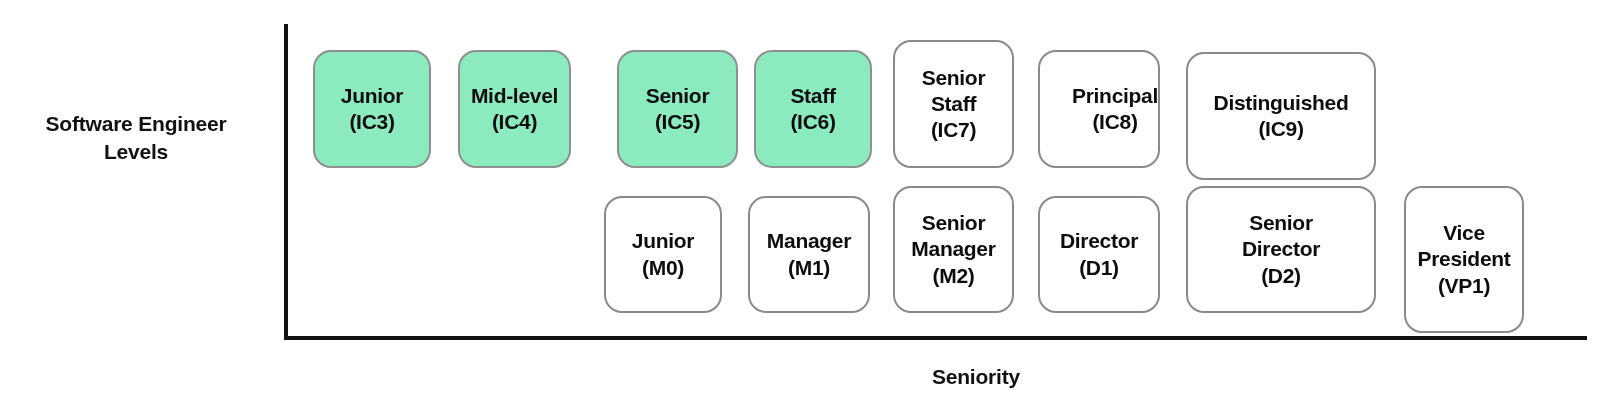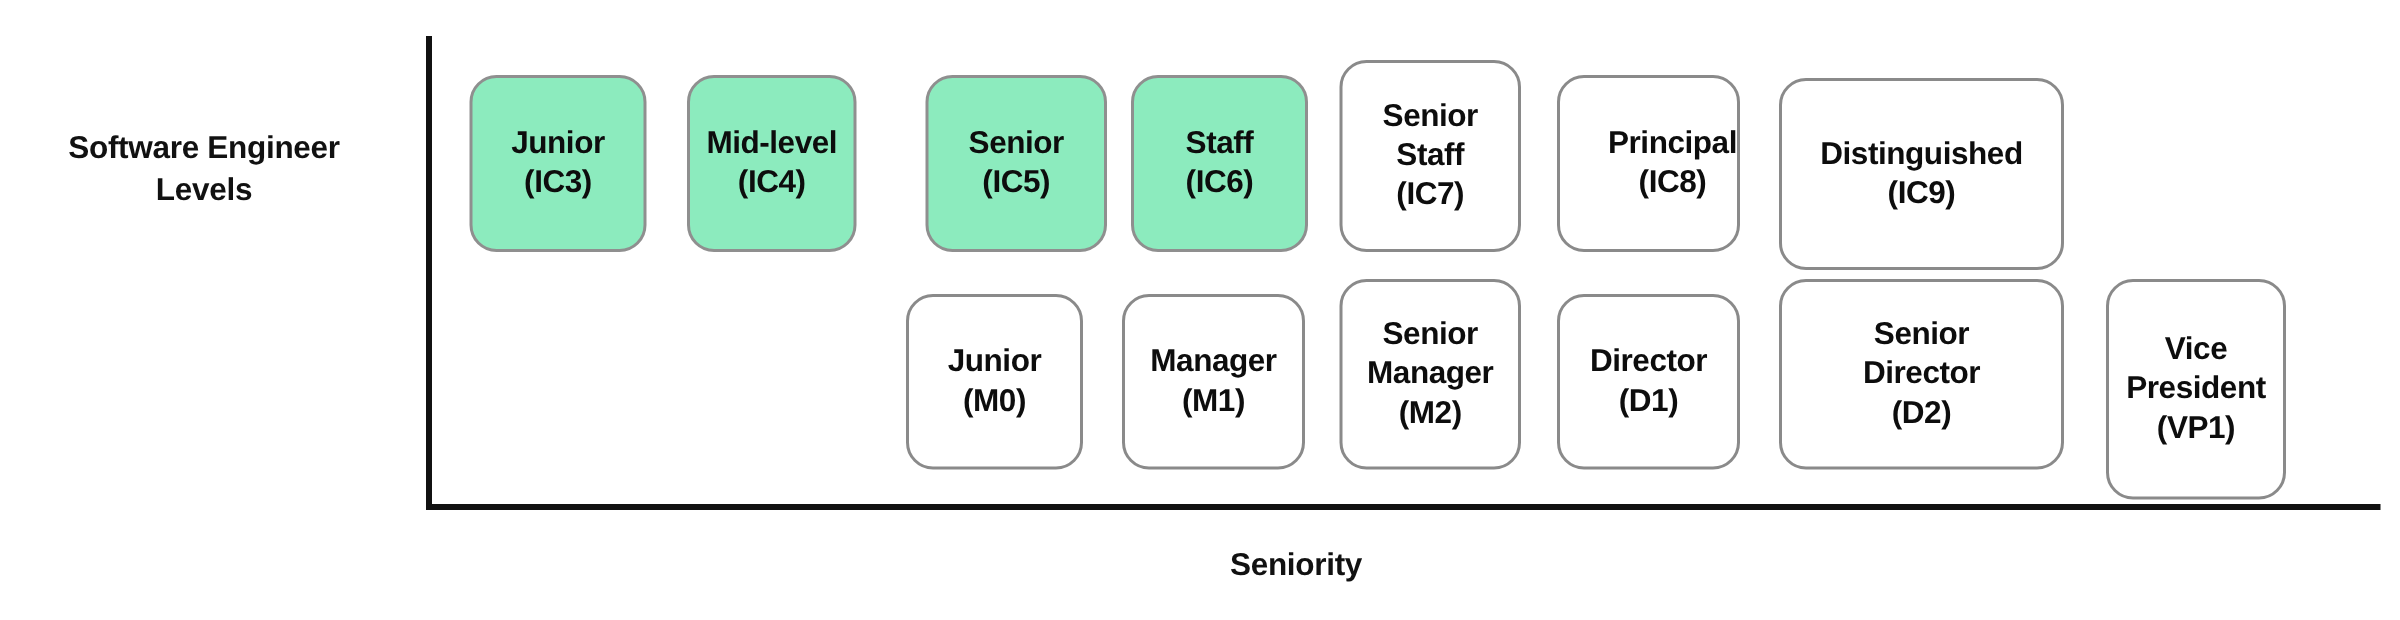--- a/index.html
+++ b/index.html
@@ -51,21 +51,21 @@
   }
   .row-label.r1 { top: 85px; }
   .row-label.r2 { top: 229px; }
 
   
   .axis-caption {
     position: absolute;
     top: 365px;
     left: 820px;
     width: 200px;
-    text-align: left;
+    text-align: right;
     font-size: 21px;
     font-weight: 700;
     color: #111111;
     letter-spacing: -0.2px;
   }
 
   
   .level-box {
     position: absolute;
     box-sizing: border-box;
@@ -90,21 +90,21 @@
   }
 </style>
 </head>
 <body>
 
 <div id="canvas">
 
   <div class="axis-v"></div>
   <div class="axis-h"></div>
 
-  <div class="row-label r1" style="white-space: pre-line;">Software Engineer
+  <div class="row-label r1" style="white-space: pre-line; margin-top: 25px;">Software Engineer
 Levels</div>
 
 
   <div class="axis-caption">Seniority</div>
 
   <div id="boxes-layer">
       <div class="level-box highlight" style="left: 313px; top: 50px; width: 118px; height: 118px;">Junior
 (IC3)</div>
       <div class="level-box highlight" style="left: 458px; top: 50px; width: 113px; height: 118px;">Mid-level
 (IC4)</div>

